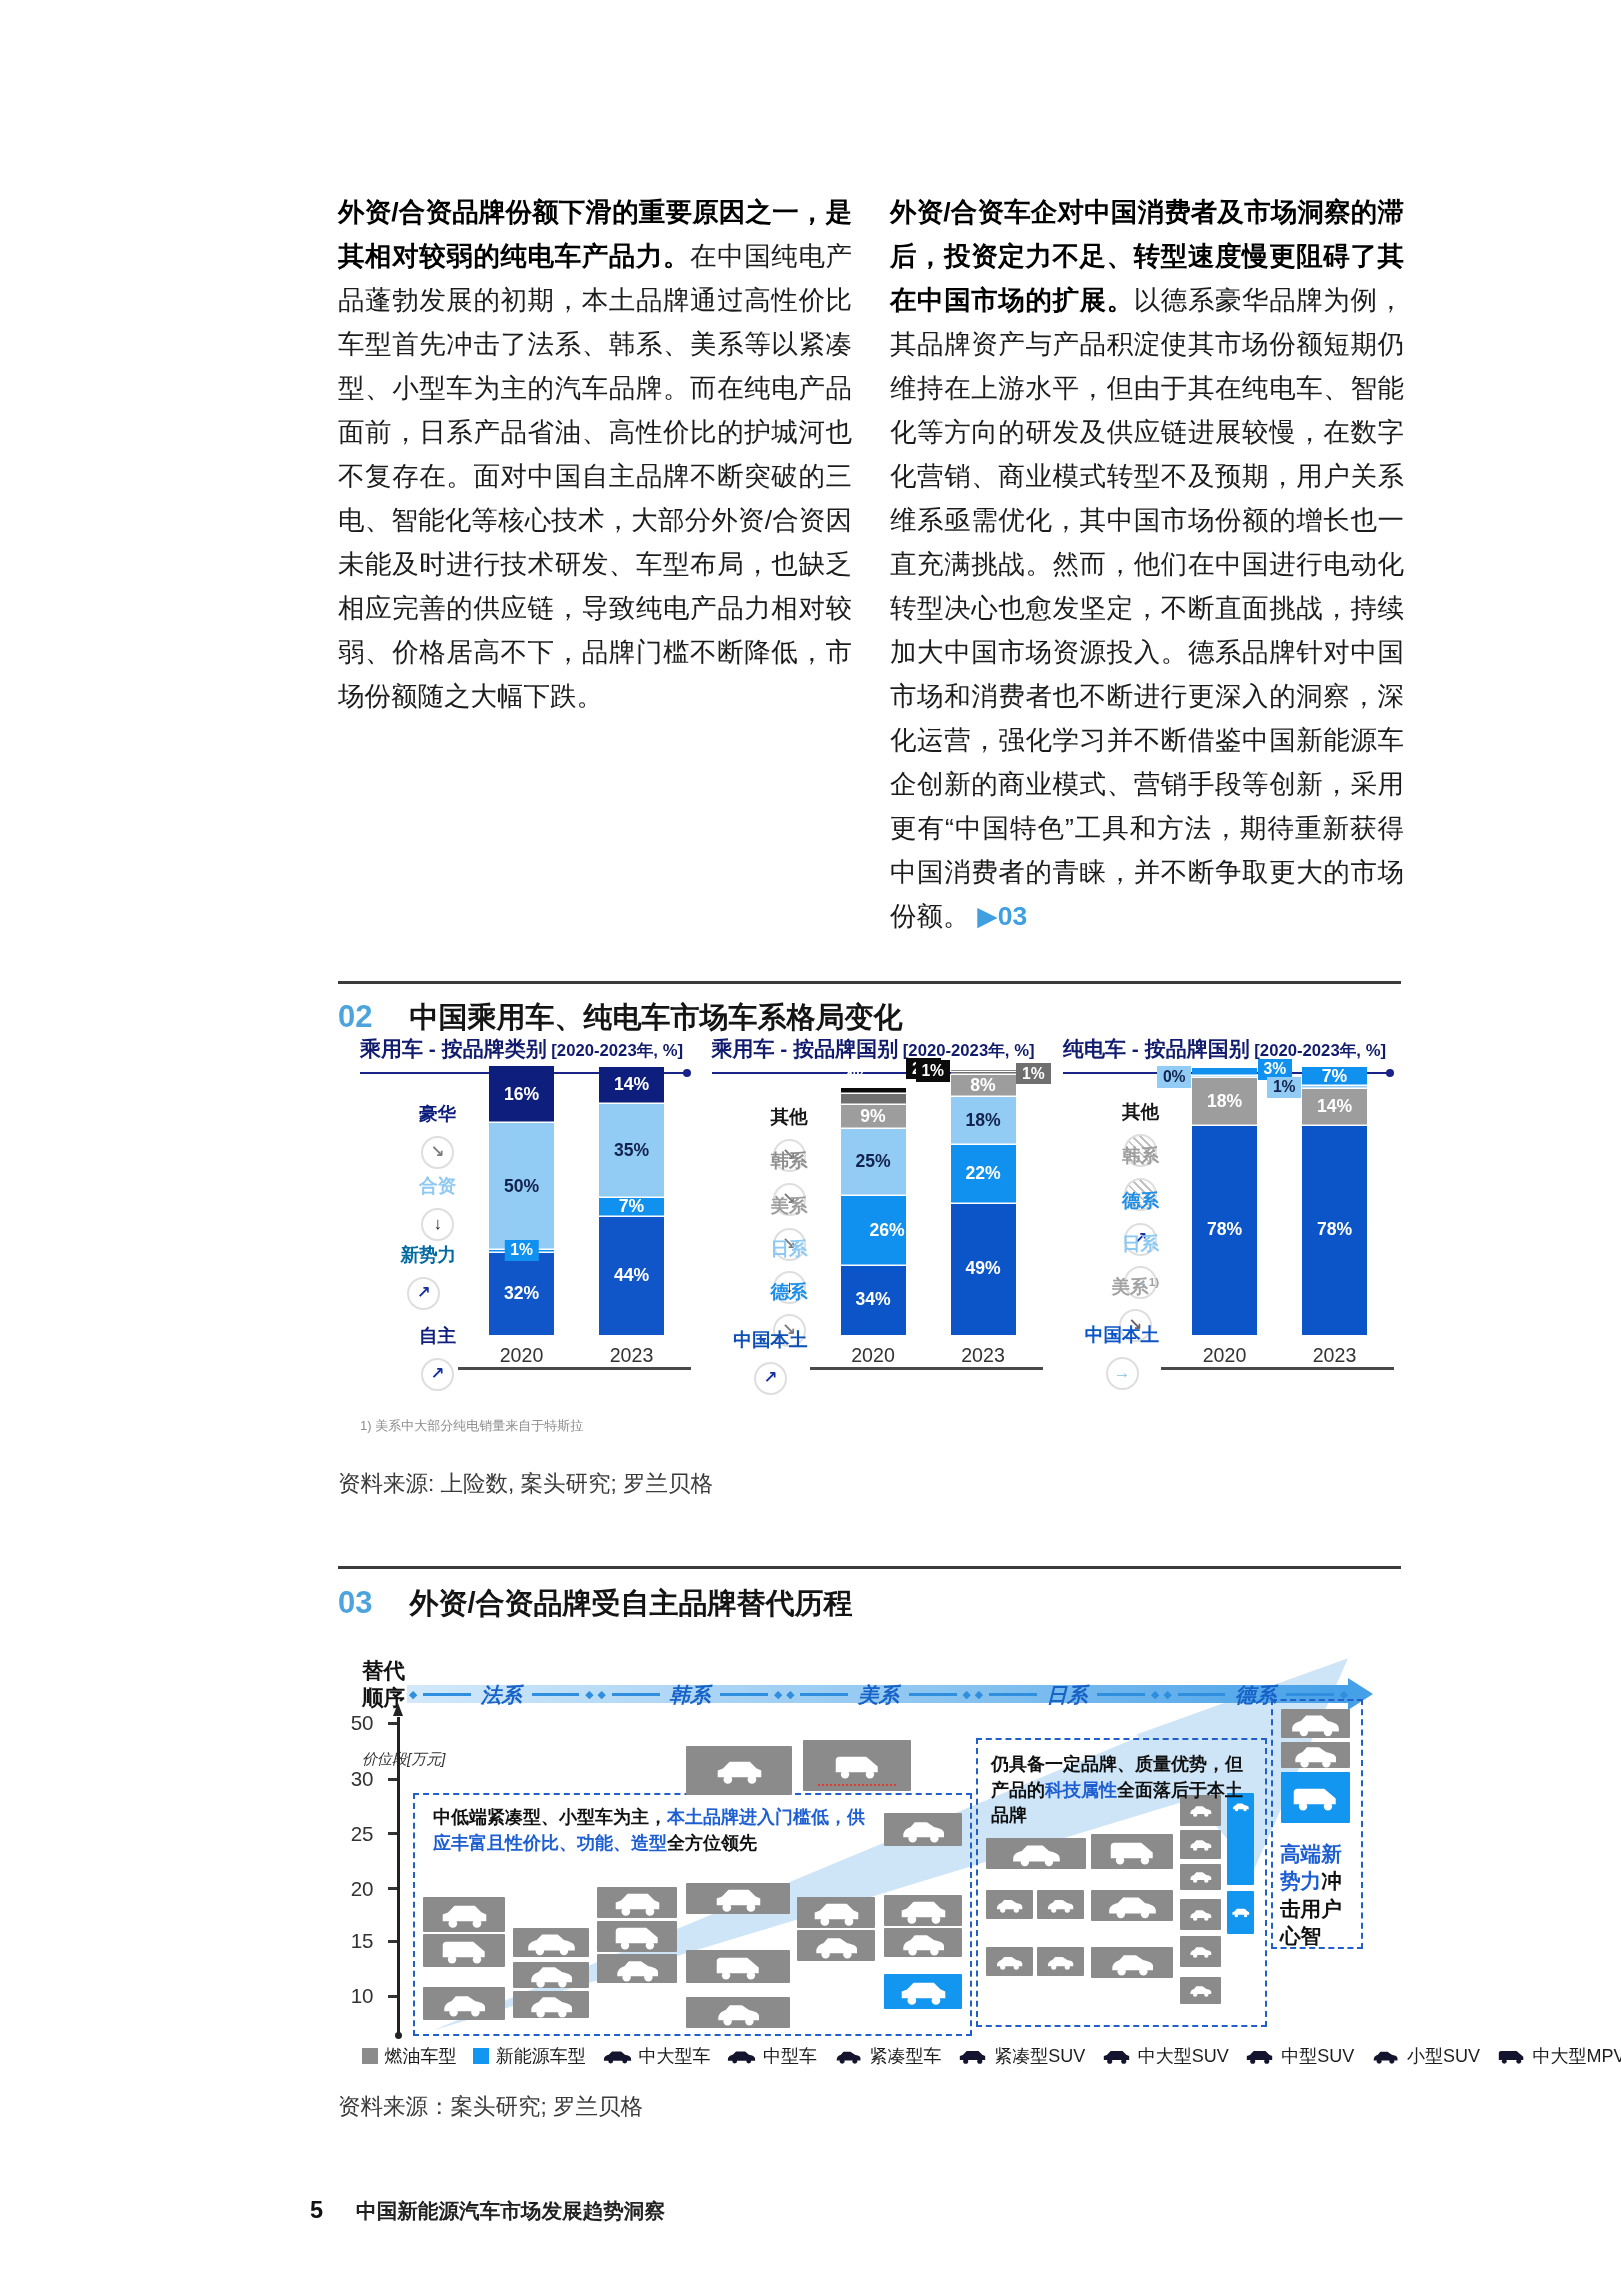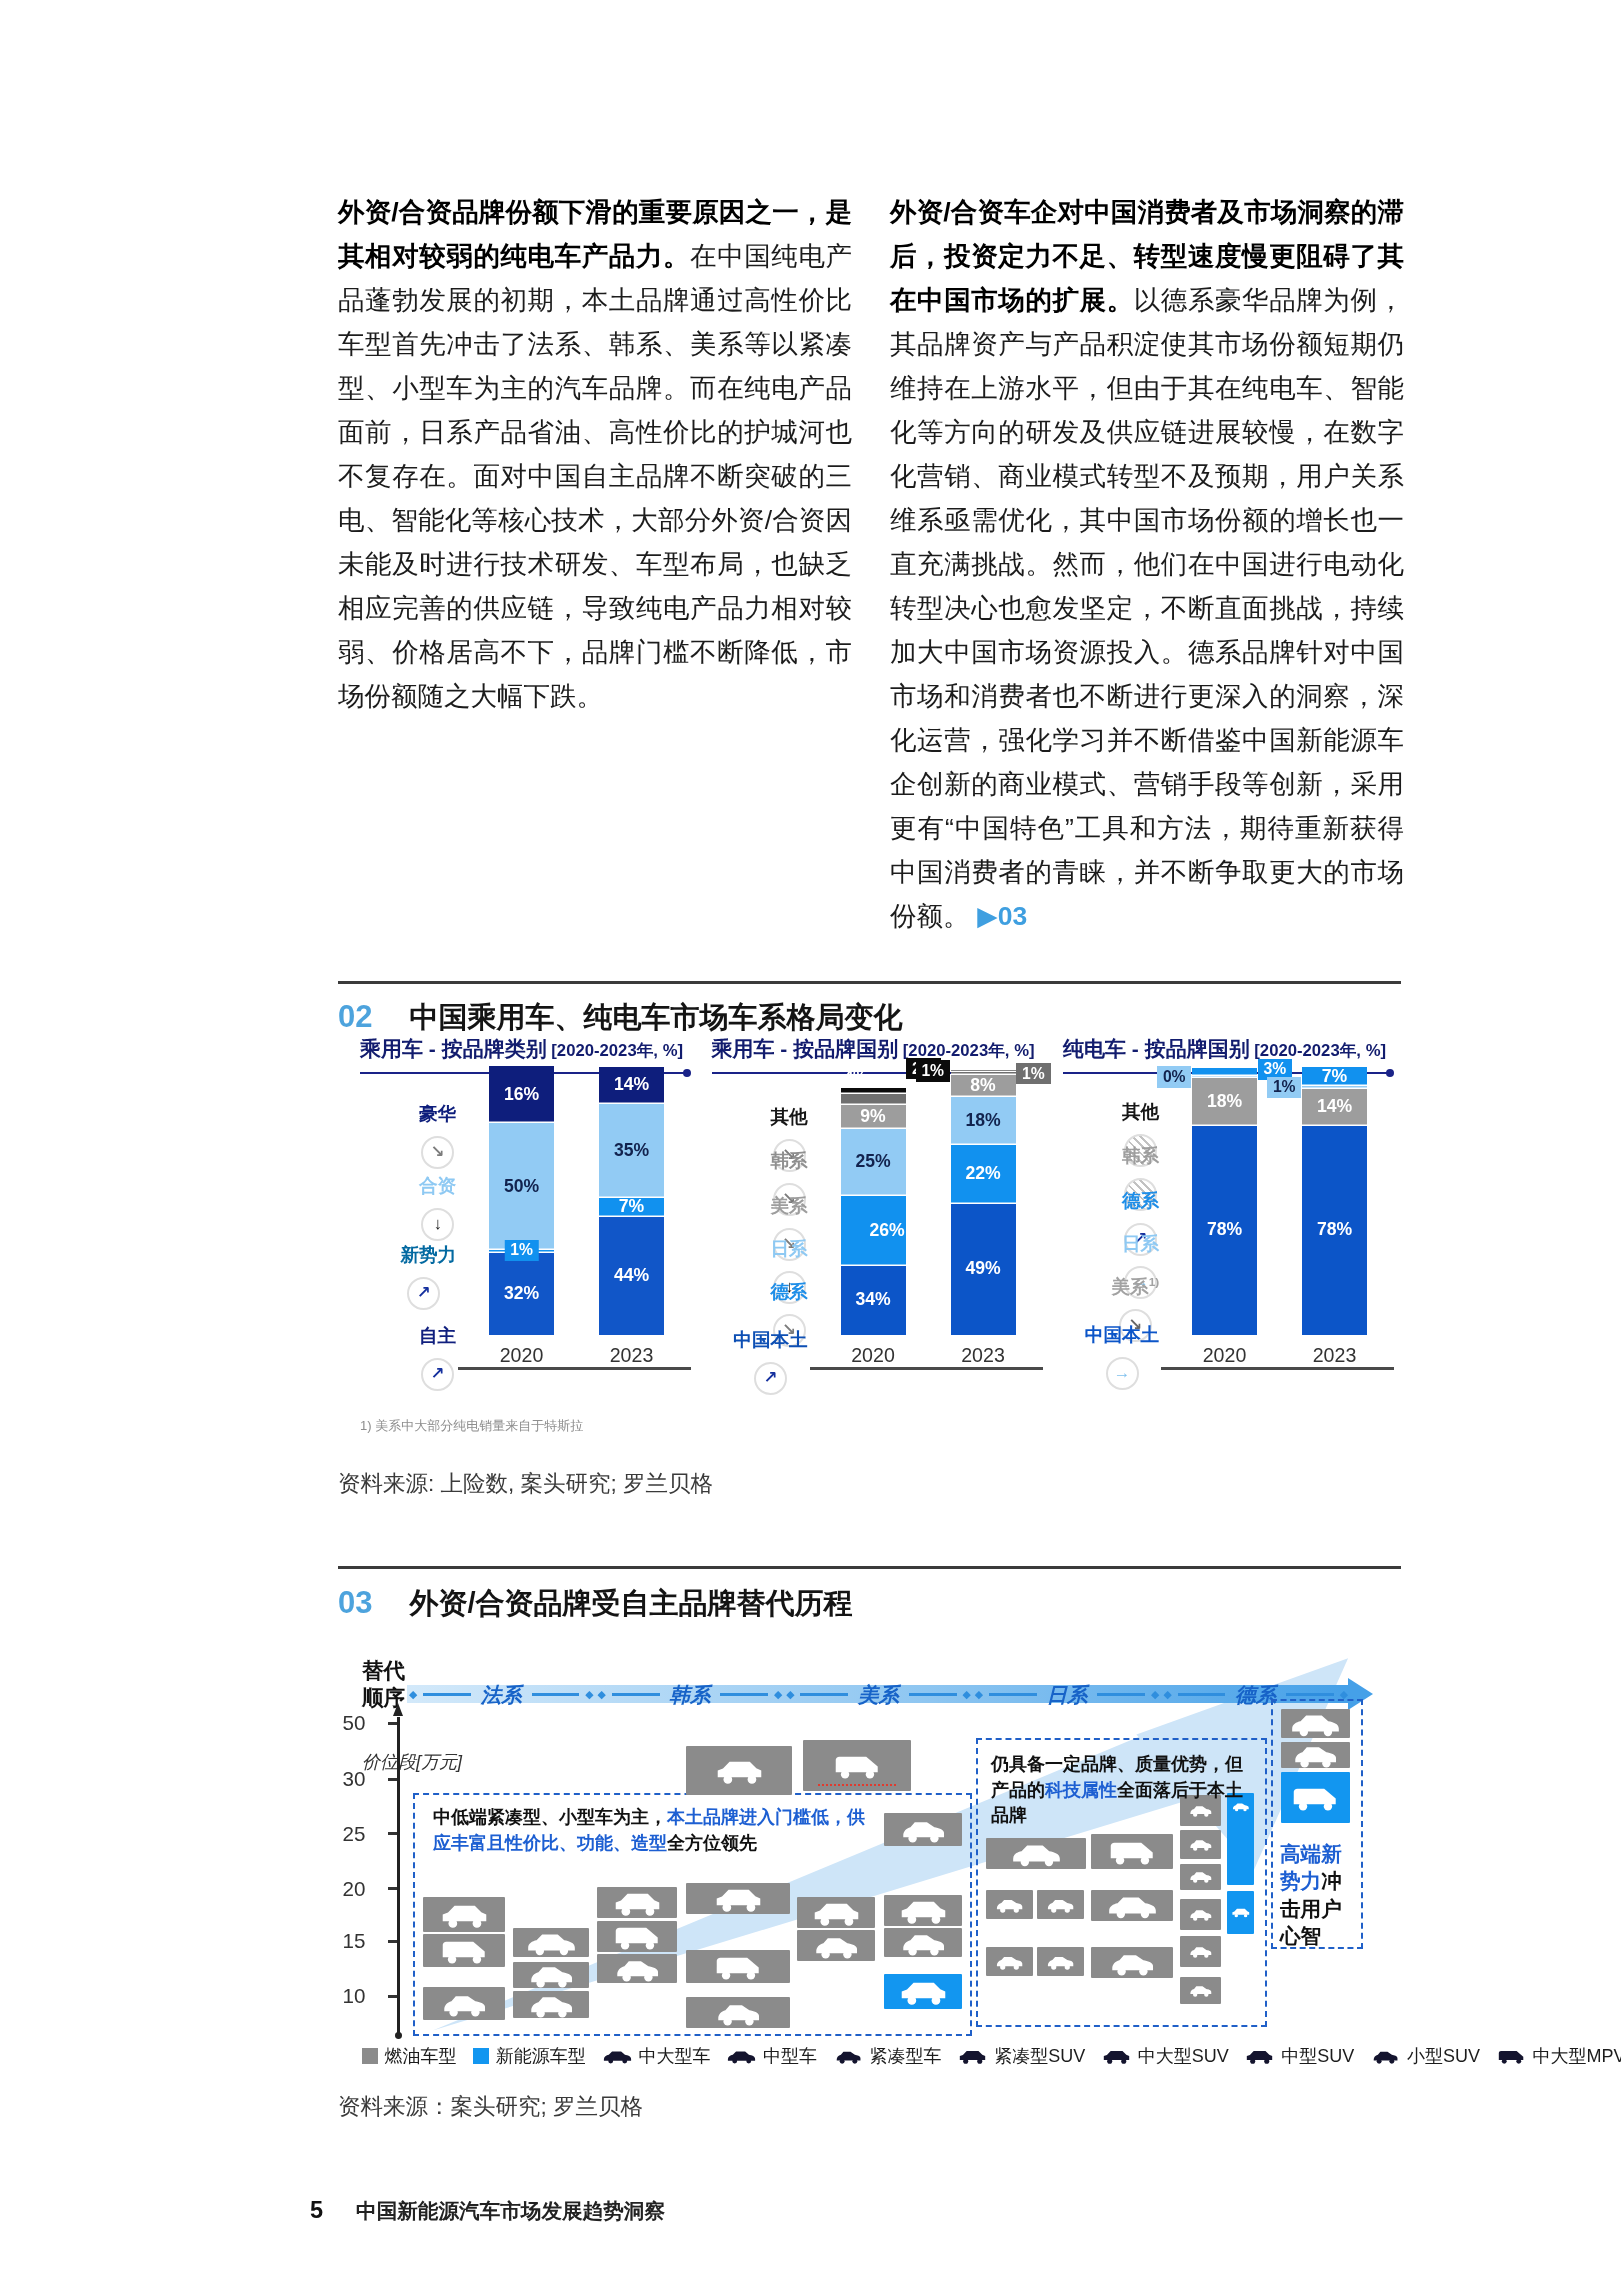--- a/index.html
+++ b/index.html
@@ -52,26 +52,26 @@
   .seqlab{position:absolute;left:39px;top:51px;width:51px;font-size:21.6px;font-weight:800;
           line-height:26.5px;color:#111;}
   .band{position:absolute;left:84px;top:78px;width:943px;height:17.6px;
         background:linear-gradient(90deg,#d3e9fa 0%,#8ec6f1 55%,#45a0e8 100%);}
   .bandhead{position:absolute;left:1025px;top:71px;width:0;height:0;
             border-left:25.5px solid #45a0e8;border-top:16.7px solid transparent;border-bottom:16.7px solid transparent;}
   .seqrow{position:absolute;left:84px;top:70px;width:943px;height:35px;display:flex;align-items:center;}
   .seqrow .dm{color:#2f8ede;font-size:10.8px;line-height:1;margin:0 2px;}
   .seqrow .ln{flex:1;height:2.5px;background:#2f8ede;margin:0 3.9px;}
   .seqrow .bl{font-size:20.6px;font-weight:800;font-style:italic;color:#1763c8;margin:0 5.9px;white-space:nowrap;}
-  .pricelab{position:absolute;left:39px;top:143px;font-size:18px;font-style:italic;color:#333;}
+  .pricelab{position:absolute;left:39px;top:143px;font-size:15px;font-style:italic;color:#333;}
   .vline{position:absolute;left:74px;top:110px;width:2.5px;height:318px;background:#222;}
   .vtop{position:absolute;left:70px;top:96px;width:0;height:0;border-bottom:13.7px solid #222;
         border-left:5.9px solid transparent;border-right:5.9px solid transparent;}
   .vdot{position:absolute;left:72px;top:425px;width:6.9px;height:6.9px;border-radius:50%;background:#222;}
-  .tick{position:absolute;font-size:20.6px;color:#333;width:39px;text-align:left;left:19.6px;}
+  .tick{position:absolute;font-size:20.6px;color:#333;width:39px;text-align:center;left:19.6px;}
   .tickm{position:absolute;left:65px;width:8.8px;height:2.5px;background:#333;}
   .wedge{position:absolute;left:0;top:0;z-index:0;}
   .dbox{position:absolute;border:2.9px dashed #2060c8;z-index:1;}
   .ann{position:absolute;z-index:3;font-size:18px;font-weight:800;line-height:25.5px;color:#111;}
   .ann .bluetxt{color:#1d5fd2;}
   .ann3{font-size:20.6px;line-height:27.4px;}
   .tile{position:absolute;z-index:2;display:flex;align-items:center;justify-content:center;border-radius:1px;}
   .tile.g{background:#8b8b8b;}
   .tile.b{background:#1296f0;}
   .tile.tall{align-items:flex-start;padding-top:7.8px;box-sizing:border-box;}

